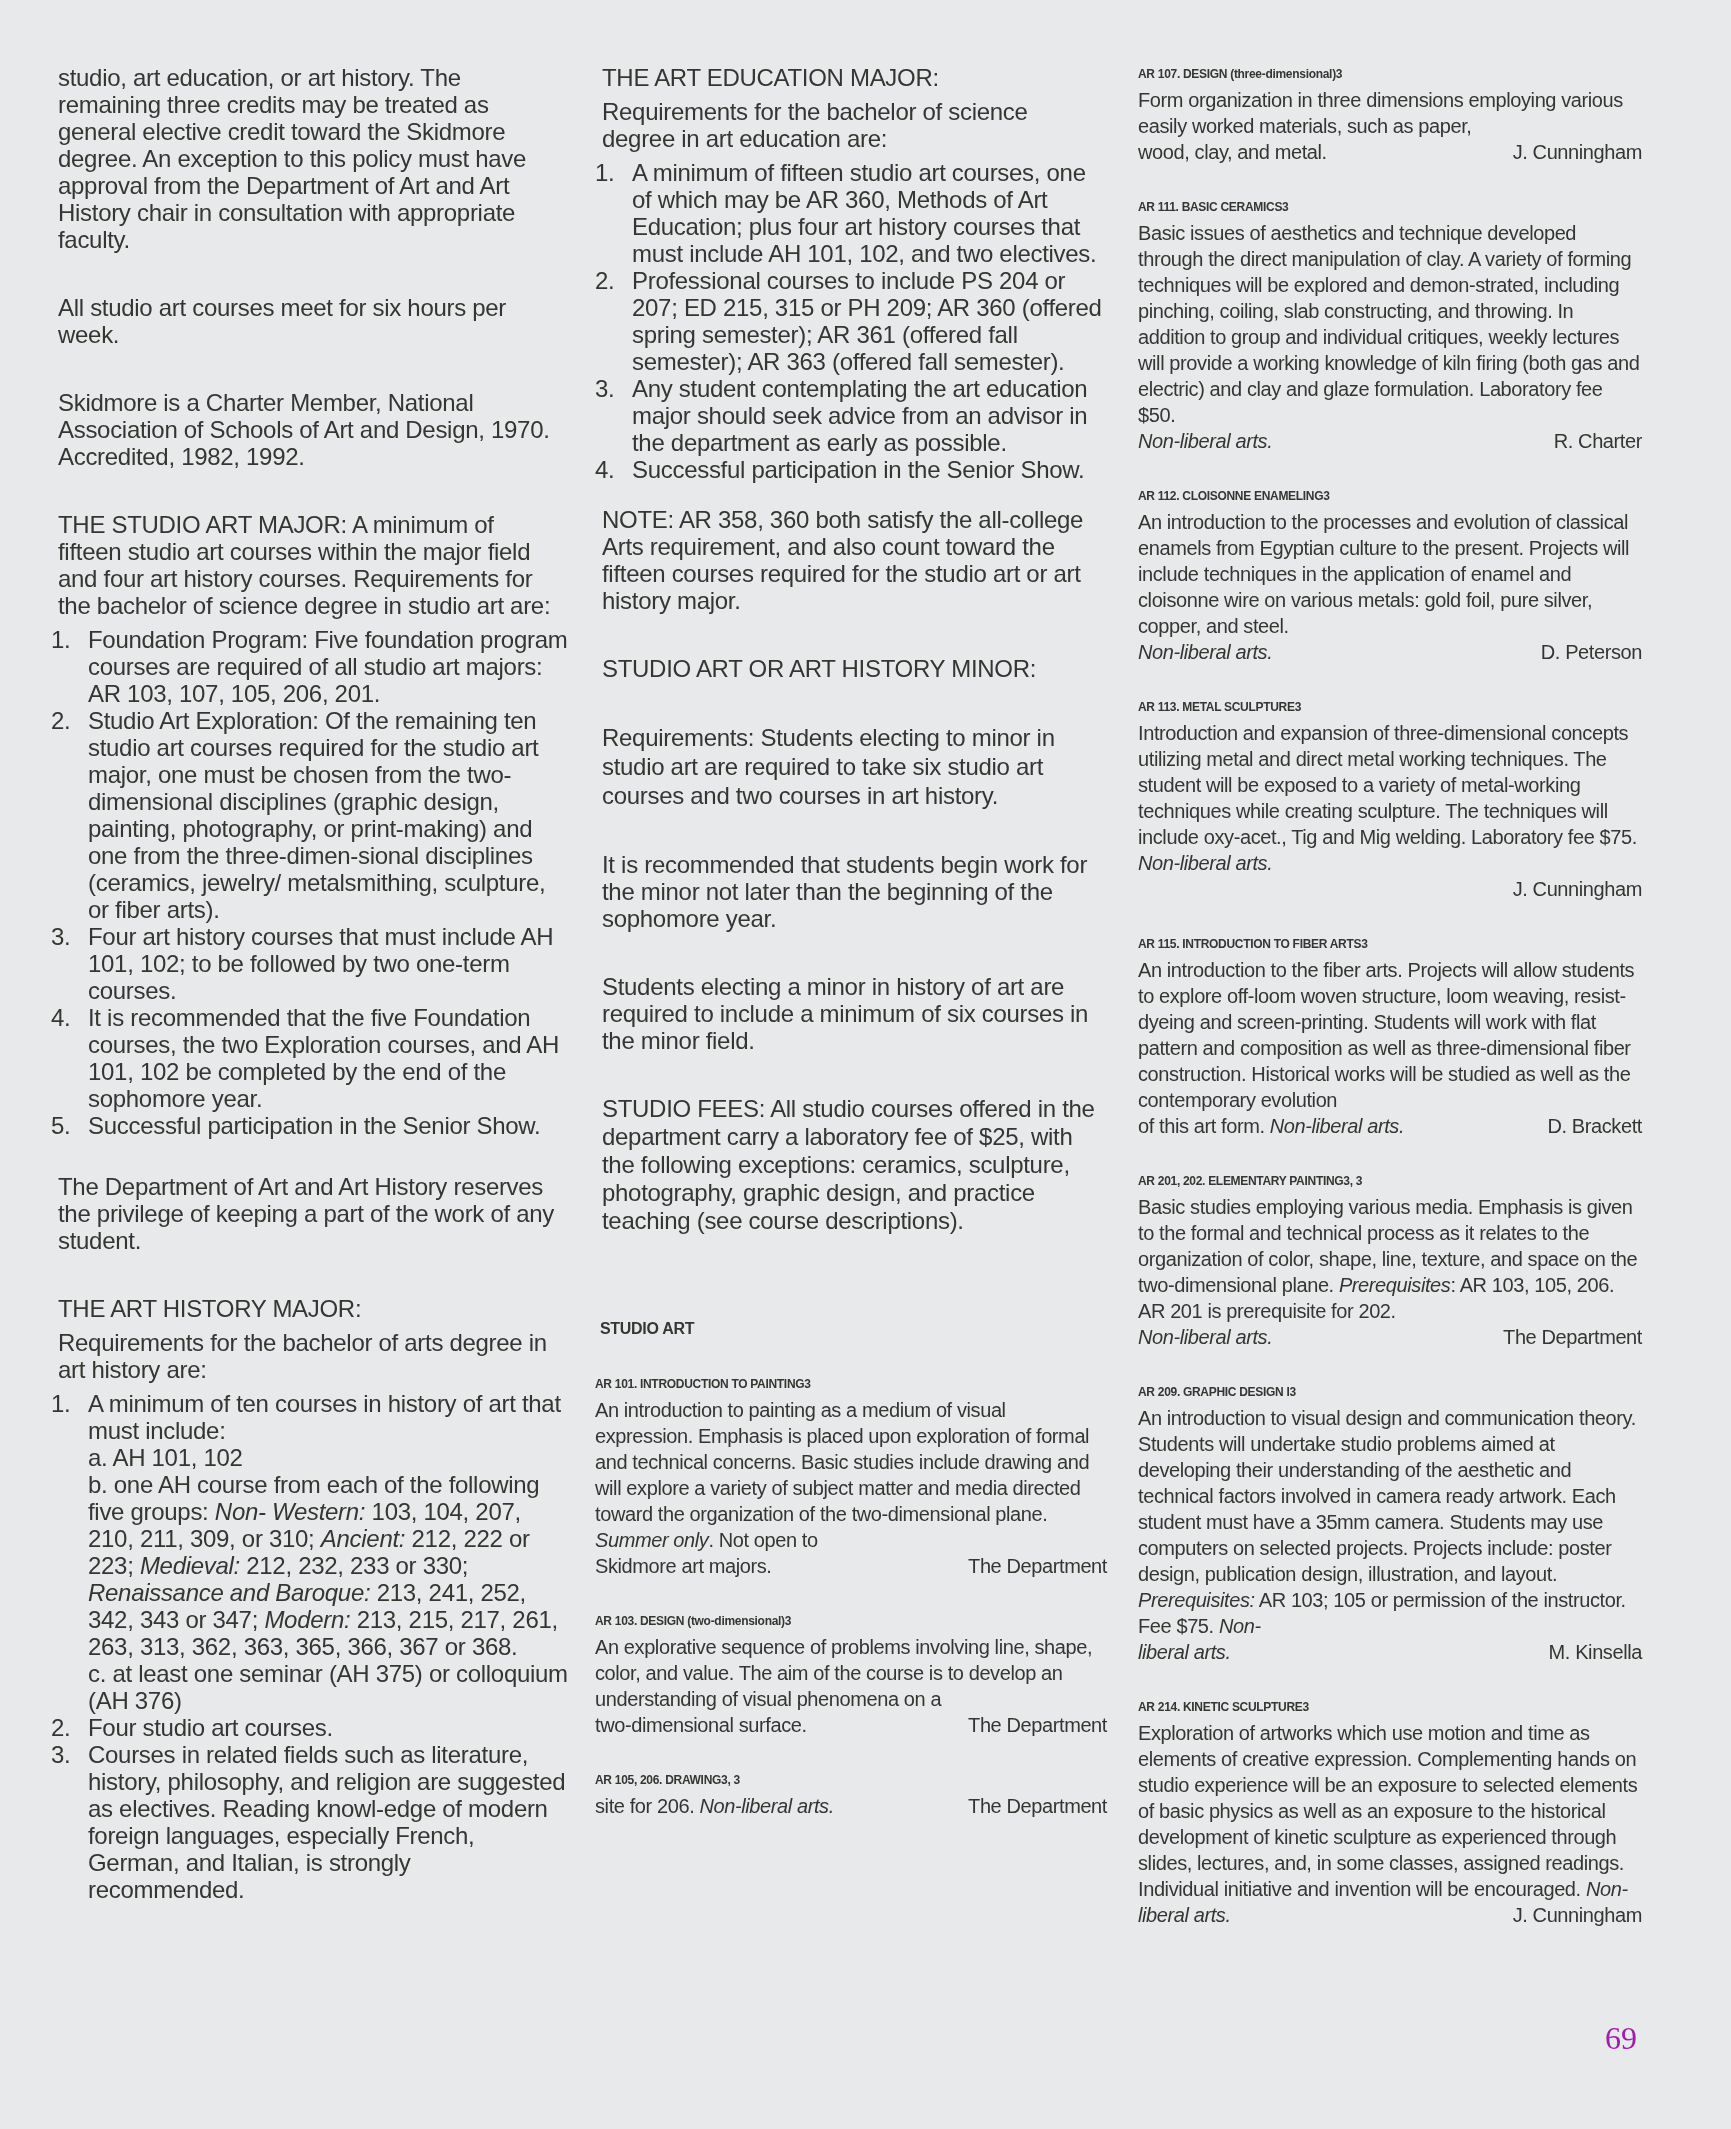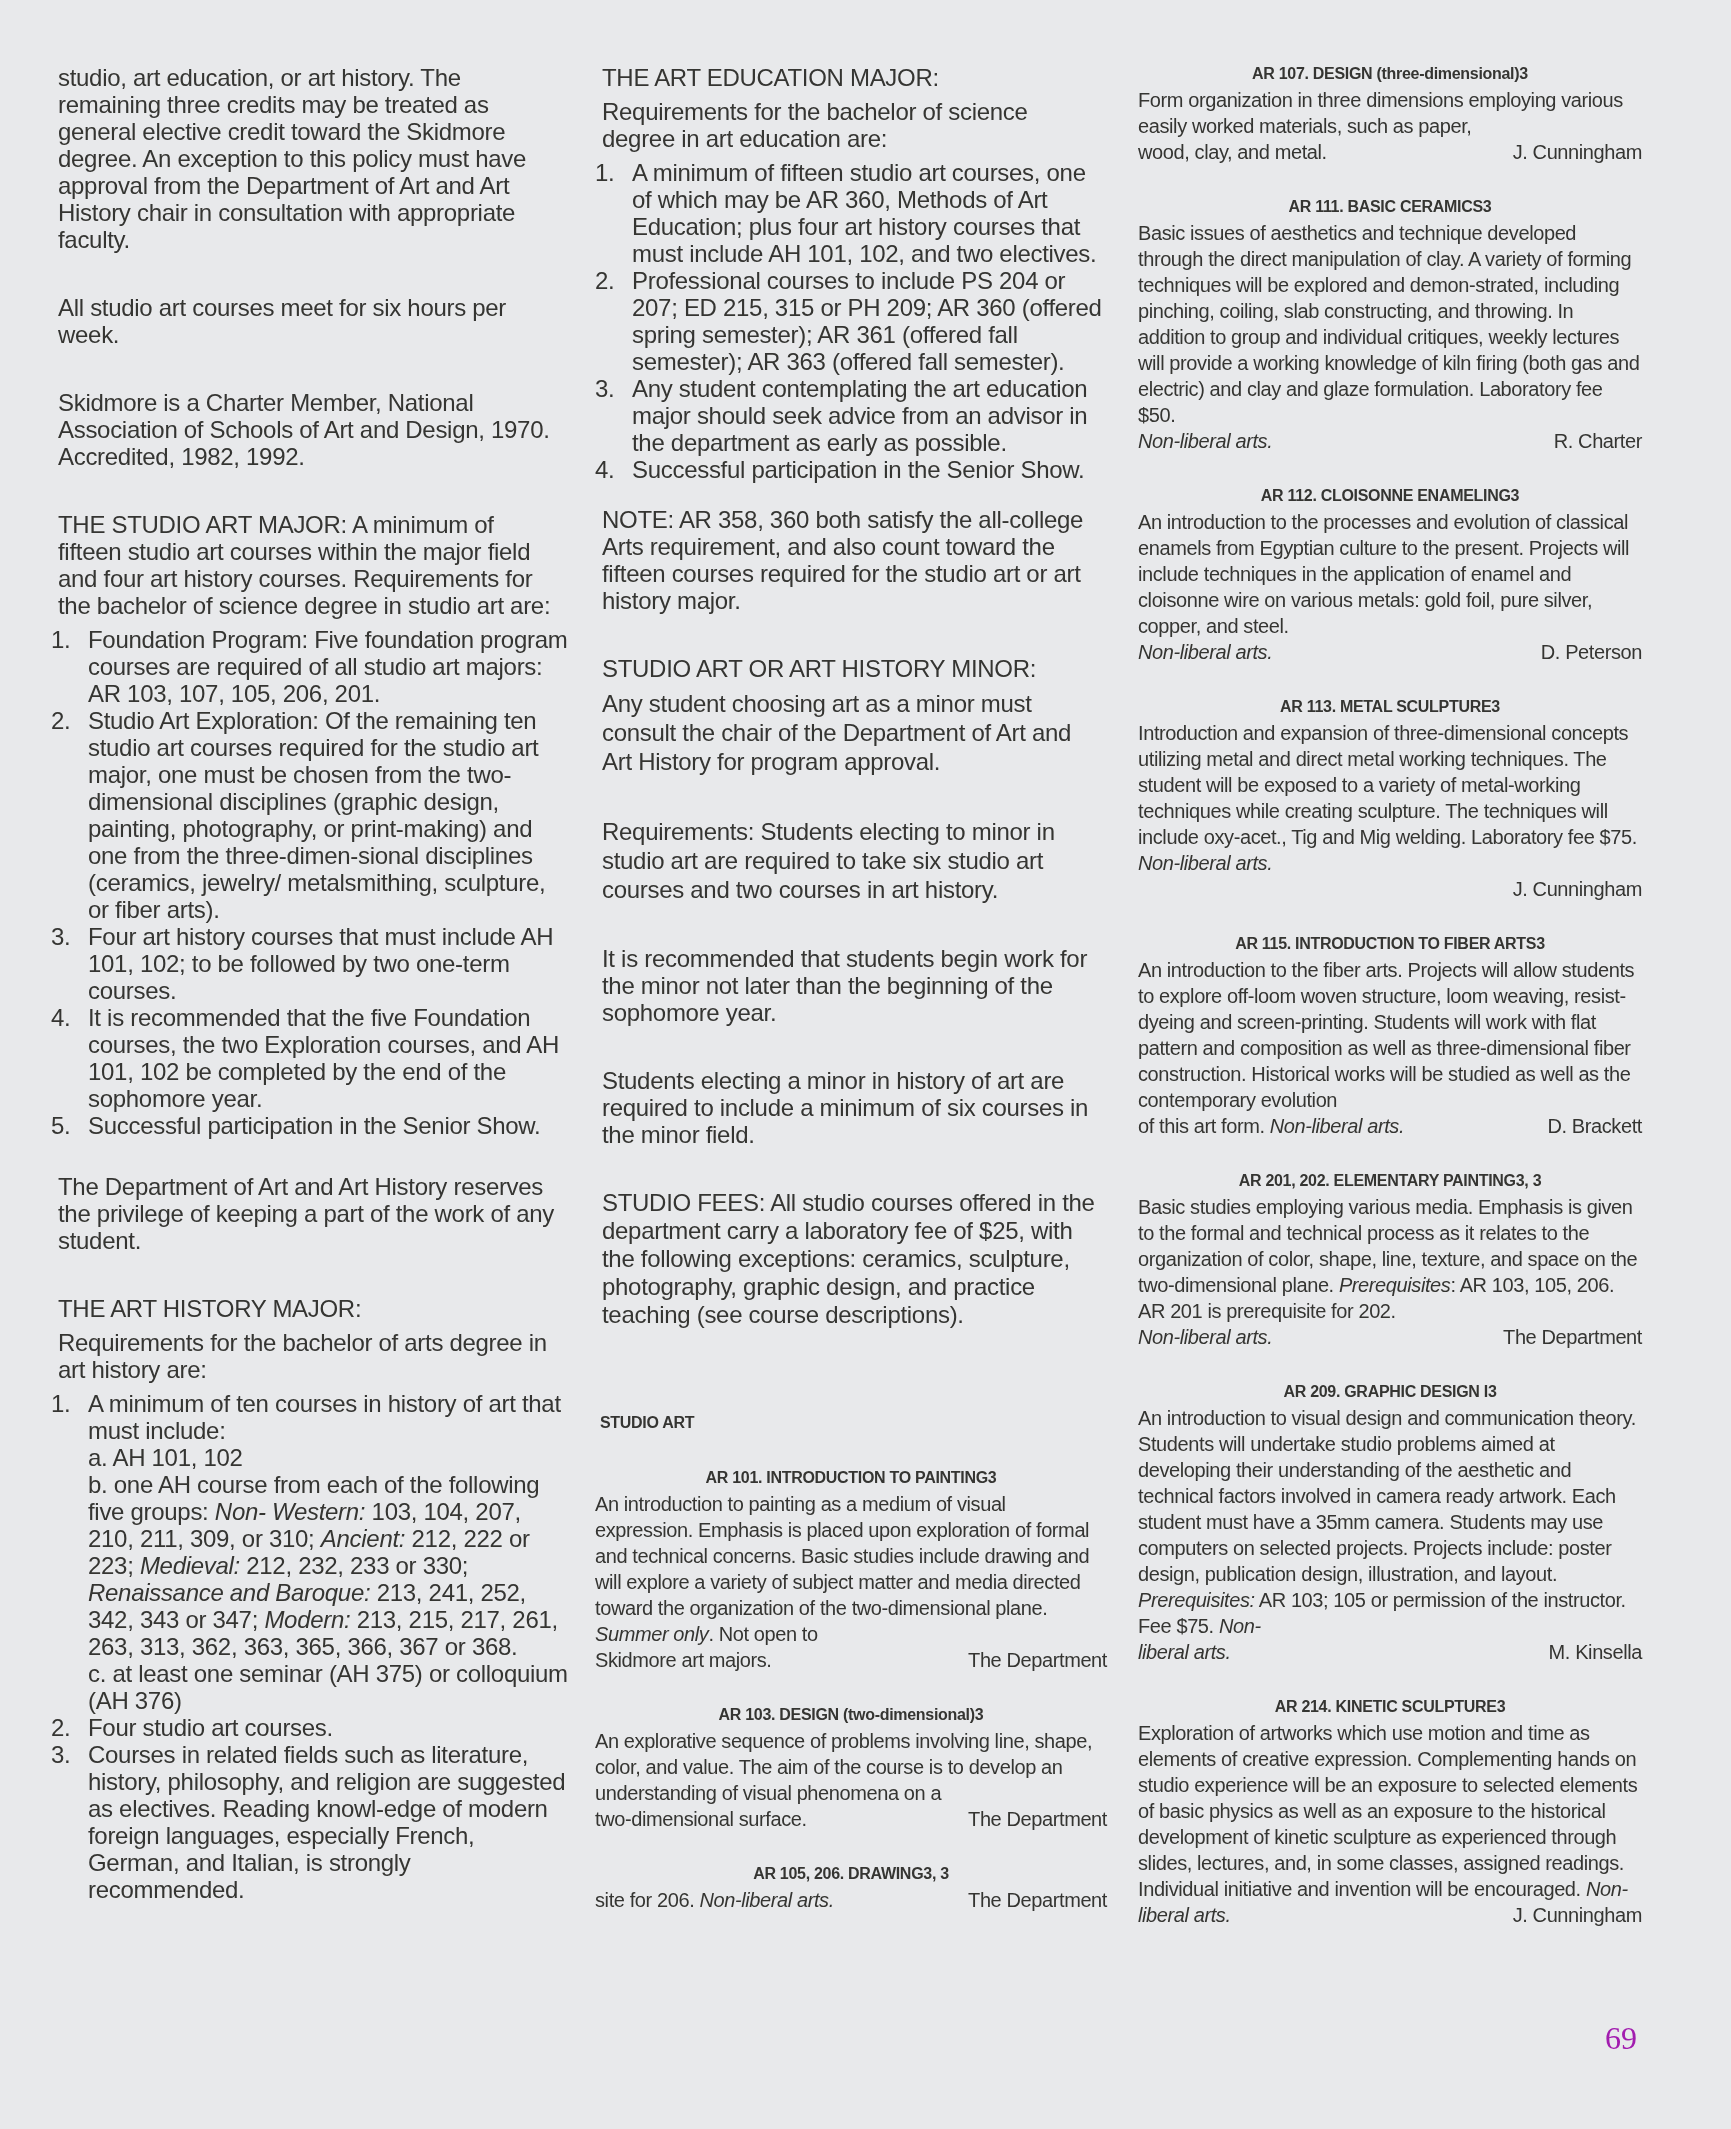--- a/index.html
+++ b/index.html
@@ -18,21 +18,21 @@
   .gap { height:27px; }
   .gap-s { height:16.4px; }
   ol.req { list-style:none; padding:0; margin:0; }
   ol.req li { position:relative; padding-left:37px; font-size:24px; line-height:27px; letter-spacing:-0.3px; }
   ol.req li .num { position:absolute; left:0; top:0; }
   .sub { display:block; }
   em, .it { font-style:italic;text-align:center; }
 
   .section-title { font-size:16px; font-weight:bold; line-height:27px; letter-spacing:-0.3px; margin:5px; }
   .course { margin:0; }
-  .course-head { display:flex; justify-content:center; font-weight:bold; font-size:16px; line-height:26px; letter-spacing:-0.3px; }
+  .course-head { display:flex; justify-content:flex-start; font-weight:bold; font-size:12px; line-height:26px; letter-spacing:-0.3px; }
   .course-desc { font-size:20px; line-height:26px; letter-spacing:-0.4px; }
   .course-foot { display:flex; justify-content:space-between; font-size:20px; line-height:26px; letter-spacing:-0.4px; }
   .instructor { text-align:left; }
   .course-gap { height:29px; }
 
   #page-number {
     position:absolute; left:1605px; top:2020px;
     font-family:"Liberation Serif", serif; font-size:32px; color:#a21caf;
   }
 </style>
@@ -81,21 +81,20 @@
   <ol class="req">
     <li><span class="num">1.</span><span>A minimum of fifteen studio art courses, one of which may be AR 360, Methods of Art Education; plus four art history courses that must include AH 101, 102, and two electives.</span></li>
     <li><span class="num">2.</span><span>Professional courses to include PS 204 or 207; ED 215, 315 or PH 209; AR 360 (offered spring semester); AR 361 (offered fall semester); AR 363 (offered fall semester).</span></li>
     <li><span class="num">3.</span><span>Any student contemplating the art education major should seek advice from an advisor in the department as early as possible.</span></li>
     <li><span class="num">4.</span><span>Successful participation in the Senior Show.</span></li>
   </ol>
   <div class="gap-s"></div>
   <p class="p">NOTE: AR 358, 360 both satisfy the all-college Arts requirement, and also count toward the fifteen courses required for the studio art or art history major.</p>
   <div class="gap"></div>
   <p class="p">STUDIO ART OR ART HISTORY MINOR:</p>
-  <p class="p" style="line-height:29px">Any student choosing art as a minor must consult the chair of the Department of Art and Art History for program approval.</p>
   <div class="gap"></div>
   <p class="p" style="line-height:29px">Requirements: Students electing to minor in studio art are required to take six studio art courses and two courses in art history.</p>
   <div class="gap"></div>
   <p class="p">It is recommended that students begin work for the minor not later than the beginning of the sophomore year.</p>
   <div class="gap"></div>
   <p class="p">Students electing a minor in history of art are required to include a minimum of six courses in the minor field.</p>
   <div class="gap"></div>
   <p class="p" style="line-height:28px">STUDIO FEES: All studio courses offered in the department carry a laboratory fee of $25, with the following exceptions: ceramics, sculpture, photography, graphic design, and practice teaching (see course descriptions).</p>
   <div style="height:68px"></div>
 

